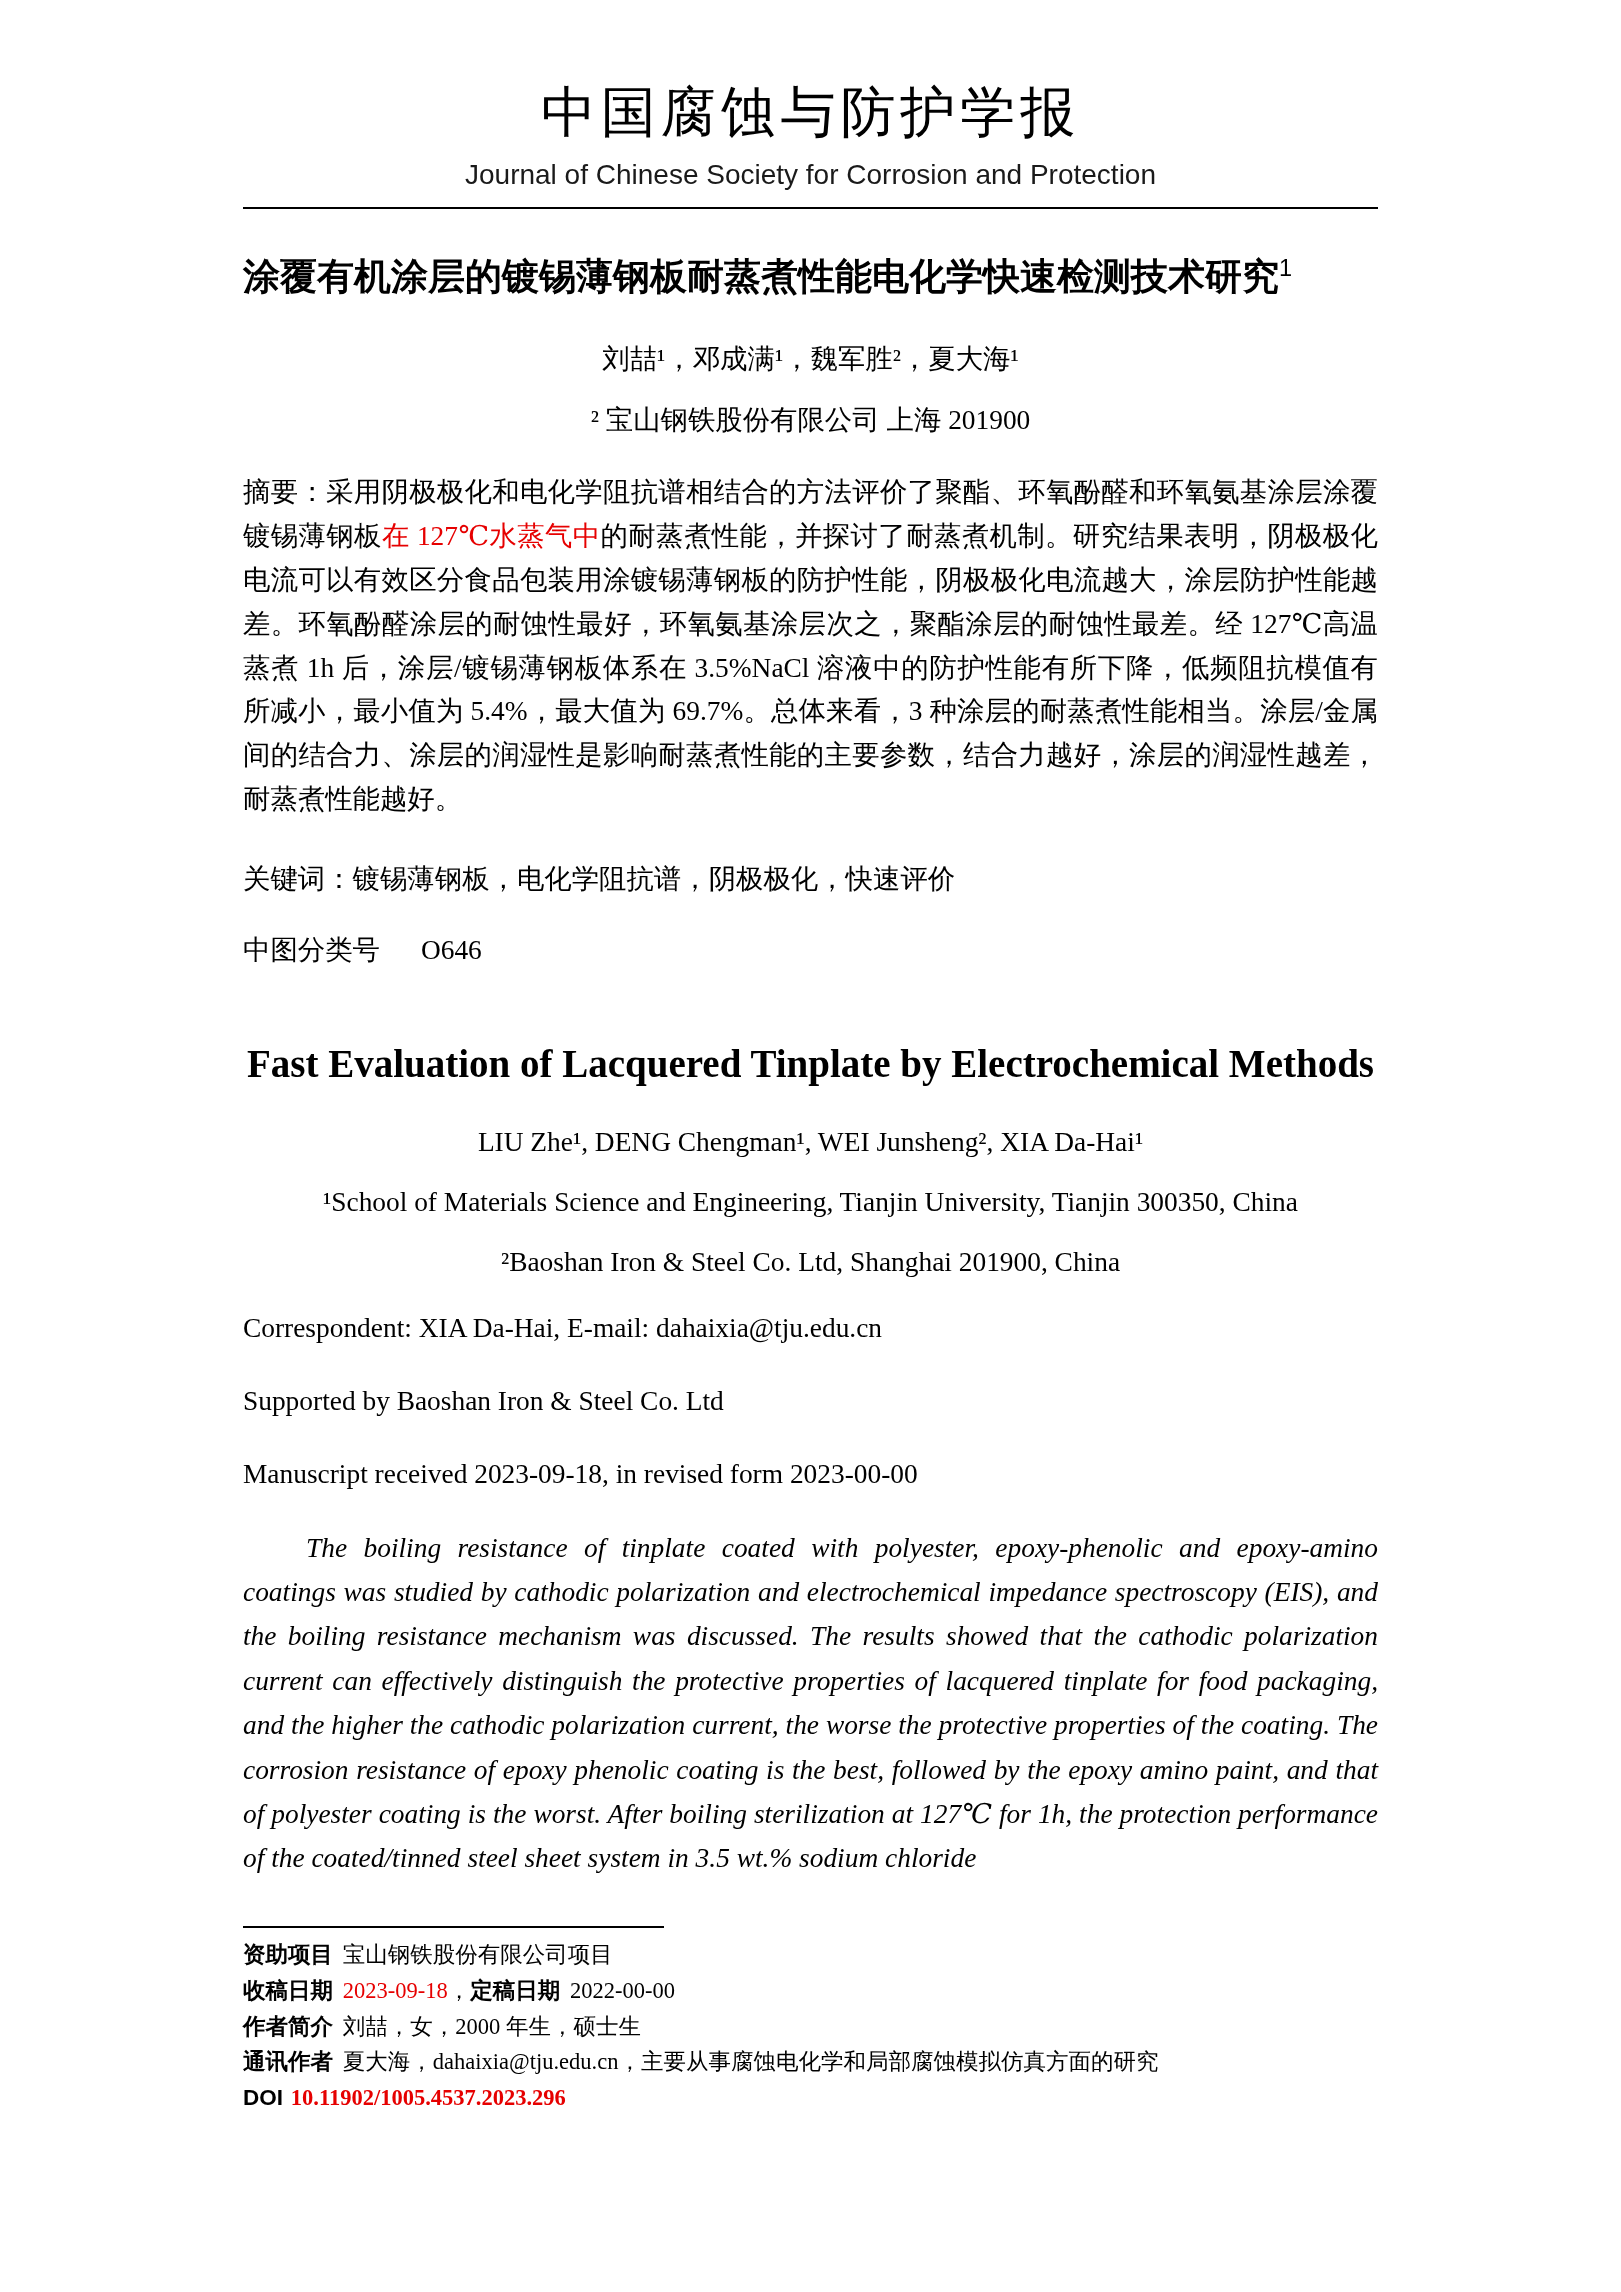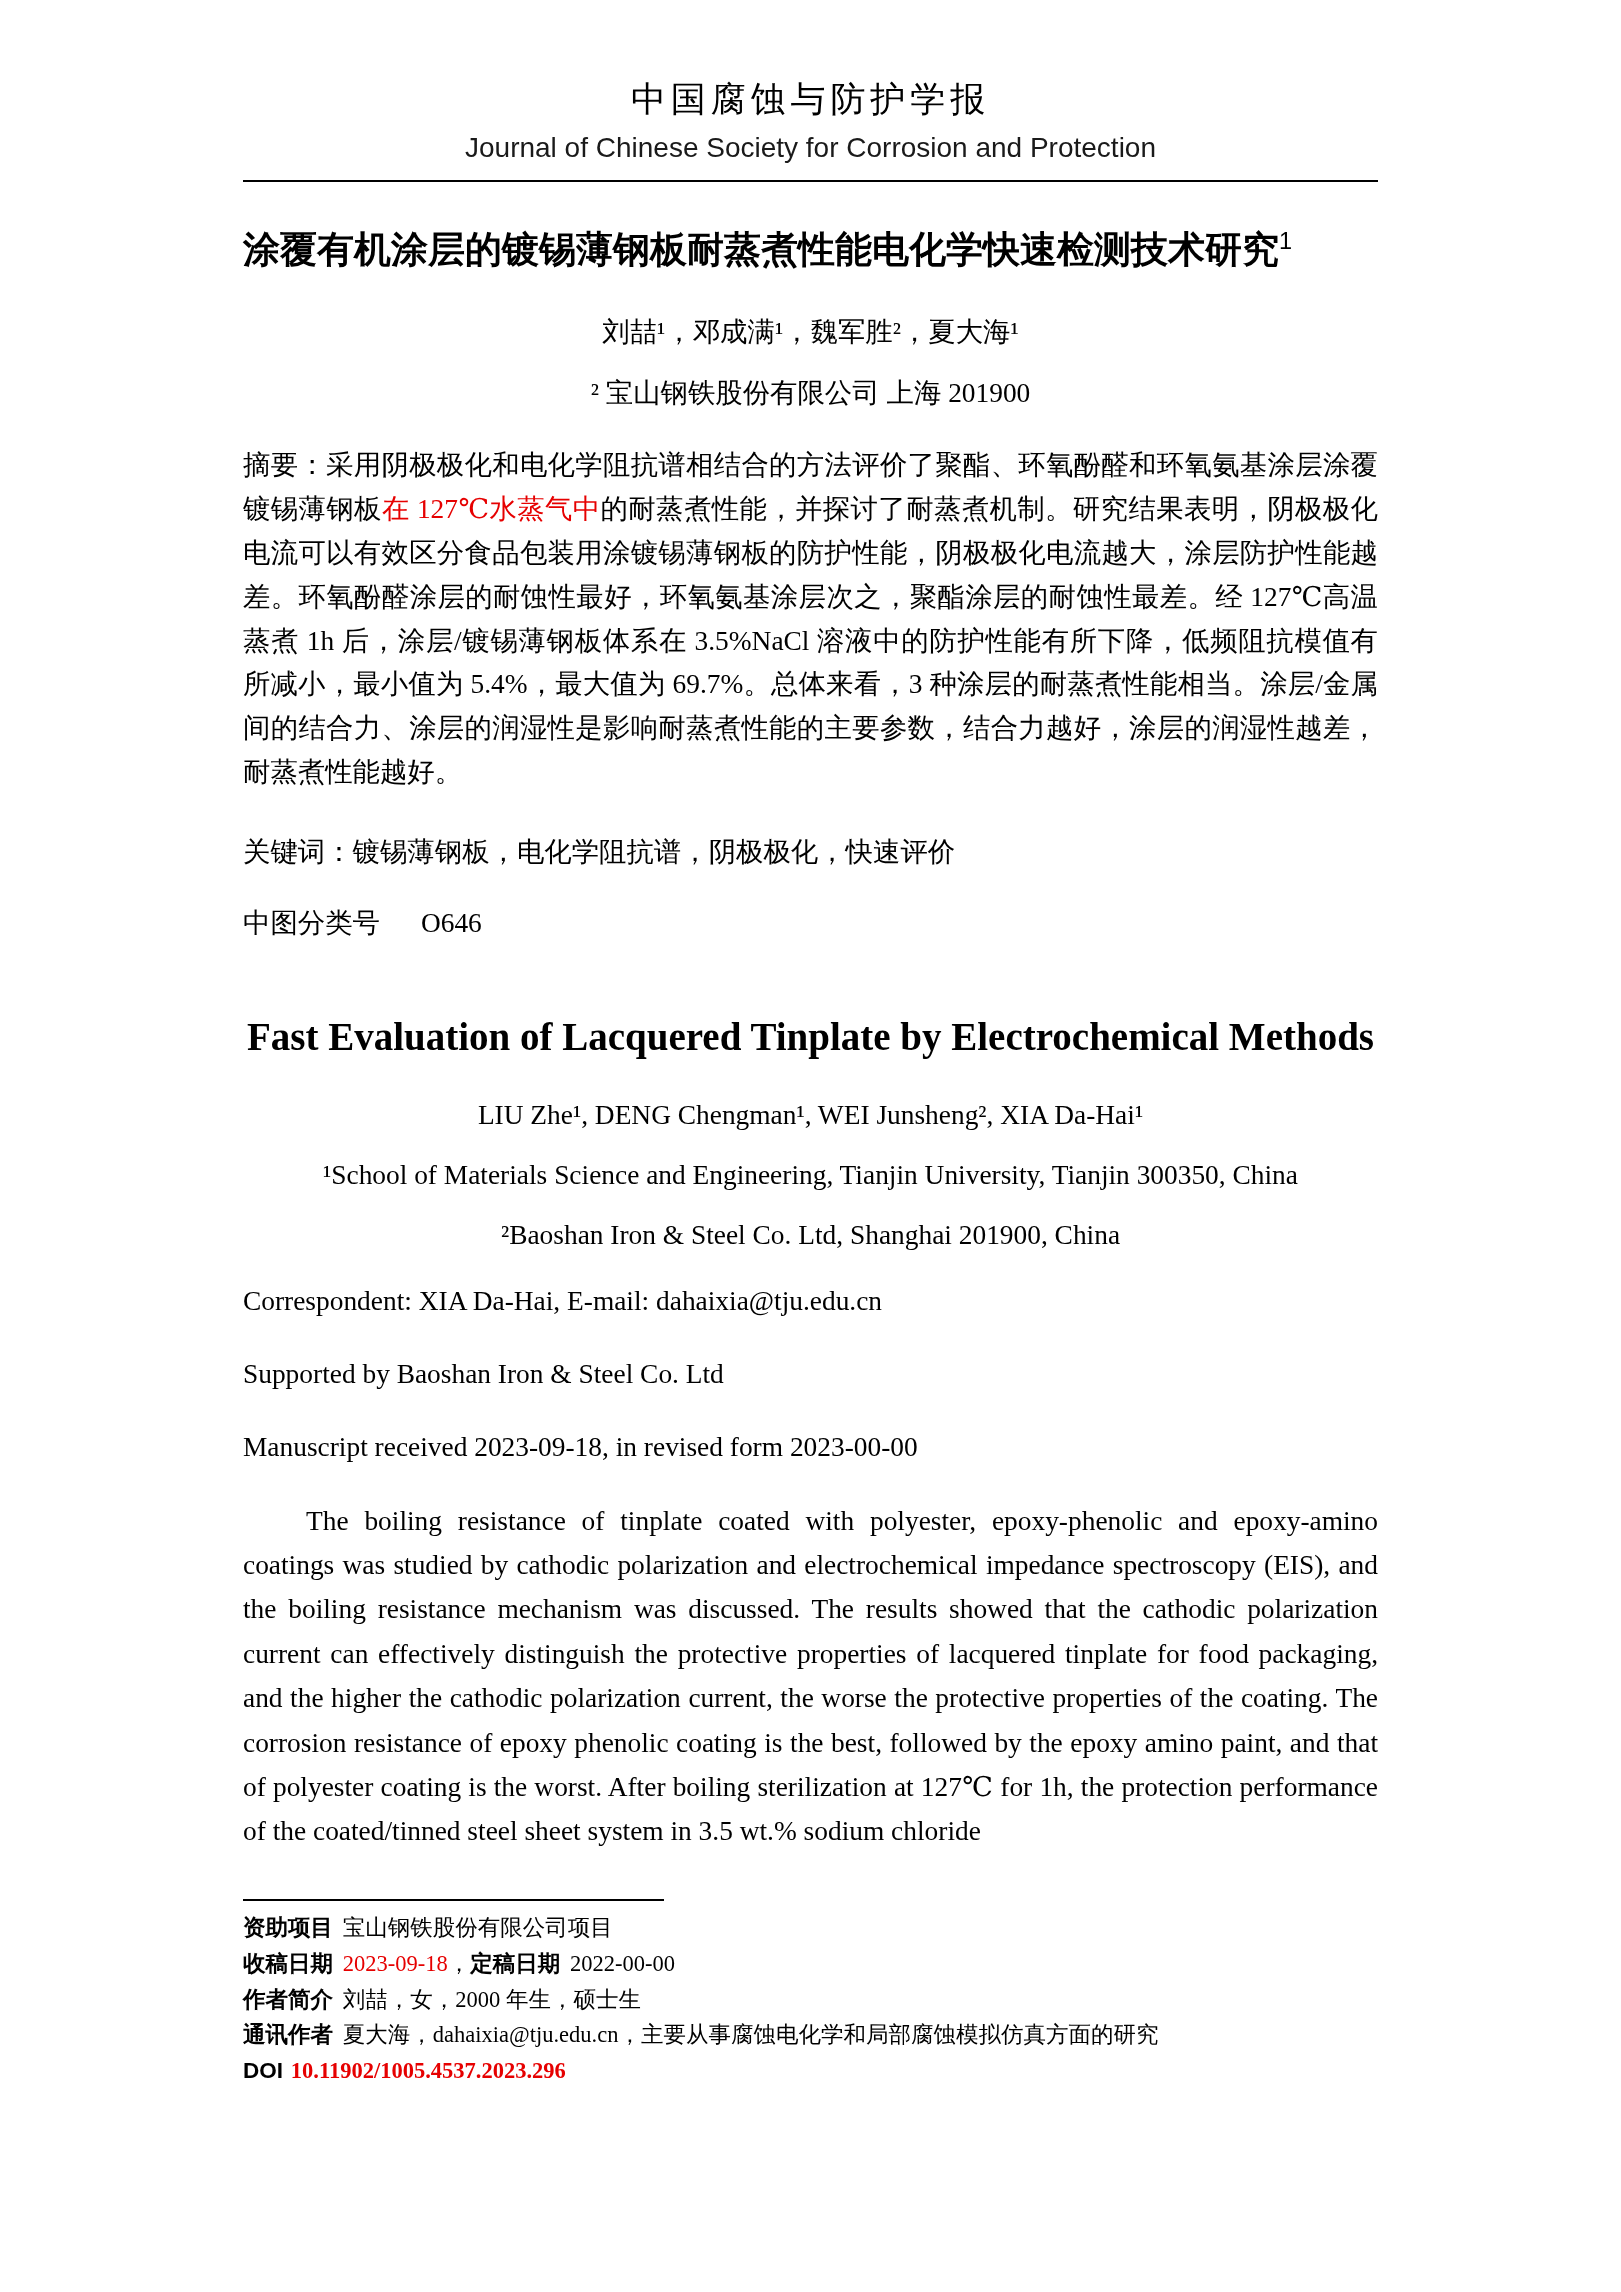--- a/index.html
+++ b/index.html
@@ -12,21 +12,21 @@
     padding: 76px 243px 0 243px;
     overflow: hidden;
     color: #000000;
     font-family: "Liberation Serif", "DejaVu Serif", serif;
     position: relative;
   }
   
   .journal-title-zh {
     text-align: center;
     font-family: "Liberation Sans", "DejaVu Sans", sans-serif;
-    font-size: 35px;
+    font-size: 55px;
     letter-spacing: 4.9px;
     font-weight: 500;
   }
   .journal-title-en {
     text-align: center;
     font-family: "Liberation Sans", "DejaVu Sans", sans-serif;
     font-size: 28px;
     color: #1a1a1a;
     margin-top: 9px;
   }
@@ -84,20 +84,21 @@
   }
   .meta-line {
     font-size: 27.4px;
     margin-top: 29px;
     text-align: left;
   }
   .abstract-en {
     margin-top: 29px;
     text-indent: 63px;
     line-height: 1.62;
+    font-style: italic;
   }
   
   .footnotes { margin-top: 45px; }
   .footnote-rule {
     width: 421px;
     border-bottom: 2px solid #000;
   }
   .footnote-lines { padding-top: 9.8px; }
   .footnote-line {
     font-size: 22.5px;

